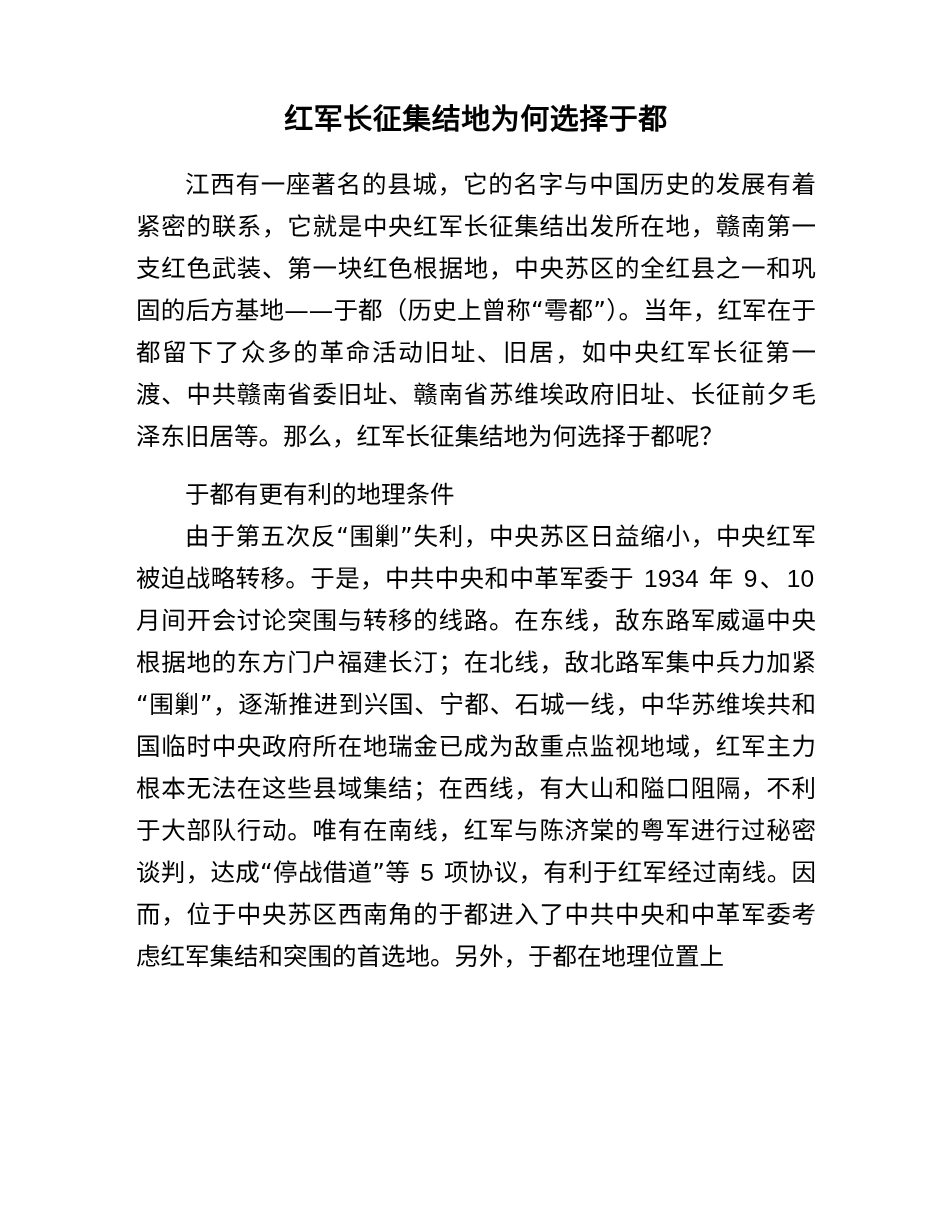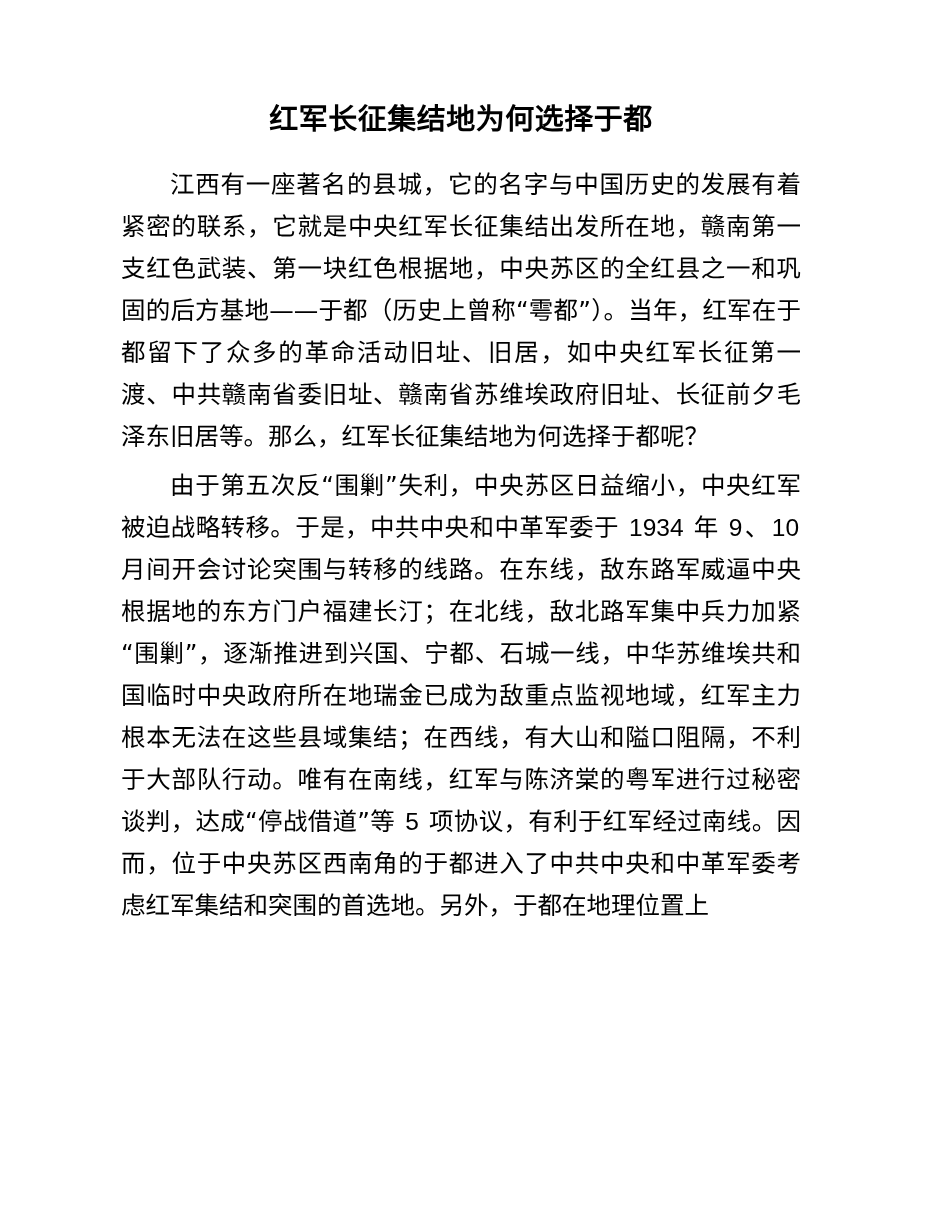--- a/index.html
+++ b/index.html
@@ -21,42 +21,42 @@
     position: relative;
     width: 950px;
     height: 1230px;
     box-sizing: border-box;
     padding: 0;
     background: #ffffff;
   }
 
   .content {
     position: absolute;
-    left: 121px;
+    left: 136px;
     top: 96px;
     width: 680px;
   }
 
   .doc-title {
     font-size: 29px;
     font-weight: bold;
     text-align: center;
     line-height: 46px;
     letter-spacing: 0.5px;
     margin: 0 0 22px 0;
     color: #000000;
   }
 
   .para {
     font-size: 24.5px;
     line-height: 42px;
     text-align: justify;
     text-justify: inter-ideograph;
     text-align-last: left;
-    margin: 7px 0 0 0;
+    margin: 0 0 0 0;
     color: #000000;
     text-indent: 49px;
     letter-spacing: 0px;
     word-break: break-all;
   }
 
   .subhead {
     font-size: 24.5px;
     line-height: 42px;
     text-align: left;
@@ -75,17 +75,18 @@
 </head>
 <body>
 
 <div class="page">
   <div class="content">
 
     <h1 class="doc-title">红军长征集结地为何选择于都</h1>
 
     <p class="para">江西有一座著名的县城，它的名字与中国历史的发展有着紧密的联系，它就是中央红军长征集结出发所在地，赣南第一支红色武装、第一块红色根据地，中央苏区的全红县之一和巩固的后方基地——于都（历史上曾称“雩都”）。当年，红军在于都留下了众多的革命活动旧址、旧居，如中央红军长征第一渡、中共赣南省委旧址、赣南省苏维埃政府旧址、长征前夕毛泽东旧居等。那么，红军长征集结地为何选择于都呢？</p>
 
+    <p class="subhead">于都有更有利的地理条件</p>
 
     <p class="para">由于第五次反“围剿”失利，中央苏区日益缩小，中央红军被迫战略转移。于是，中共中央和中革军委于 <span class="num">1934</span> 年 <span class="num">9</span>、<span class="num">10</span> 月间开会讨论突围与转移的线路。在东线，敌东路军威逼中央根据地的东方门户福建长汀；在北线，敌北路军集中兵力加紧“围剿”，逐渐推进到兴国、宁都、石城一线，中华苏维埃共和国临时中央政府所在地瑞金已成为敌重点监视地域，红军主力根本无法在这些县域集结；在西线，有大山和隘口阻隔，不利于大部队行动。唯有在南线，红军与陈济棠的粤军进行过秘密谈判，达成“停战借道”等 <span class="num">5</span> 项协议，有利于红军经过南线。因而，位于中央苏区西南角的于都进入了中共中央和中革军委考虑红军集结和突围的首选地。另外，于都在地理位置上</p>
 
   </div>
 </div>
 
 </body></html>

